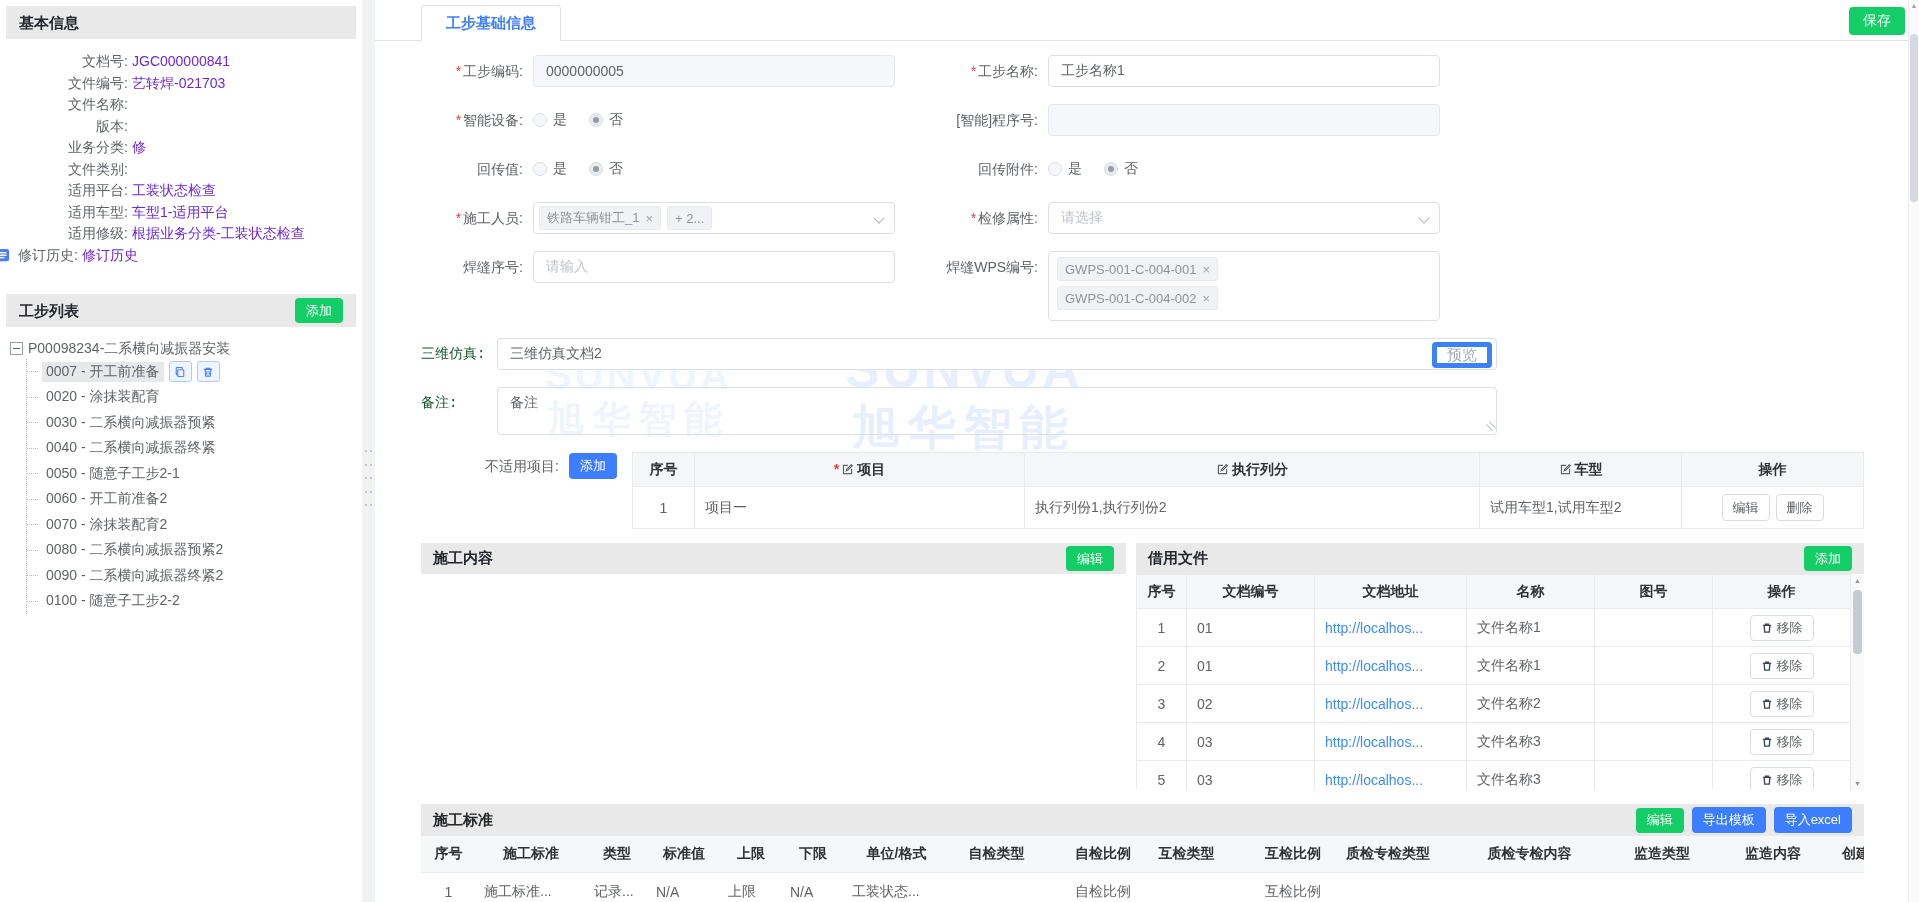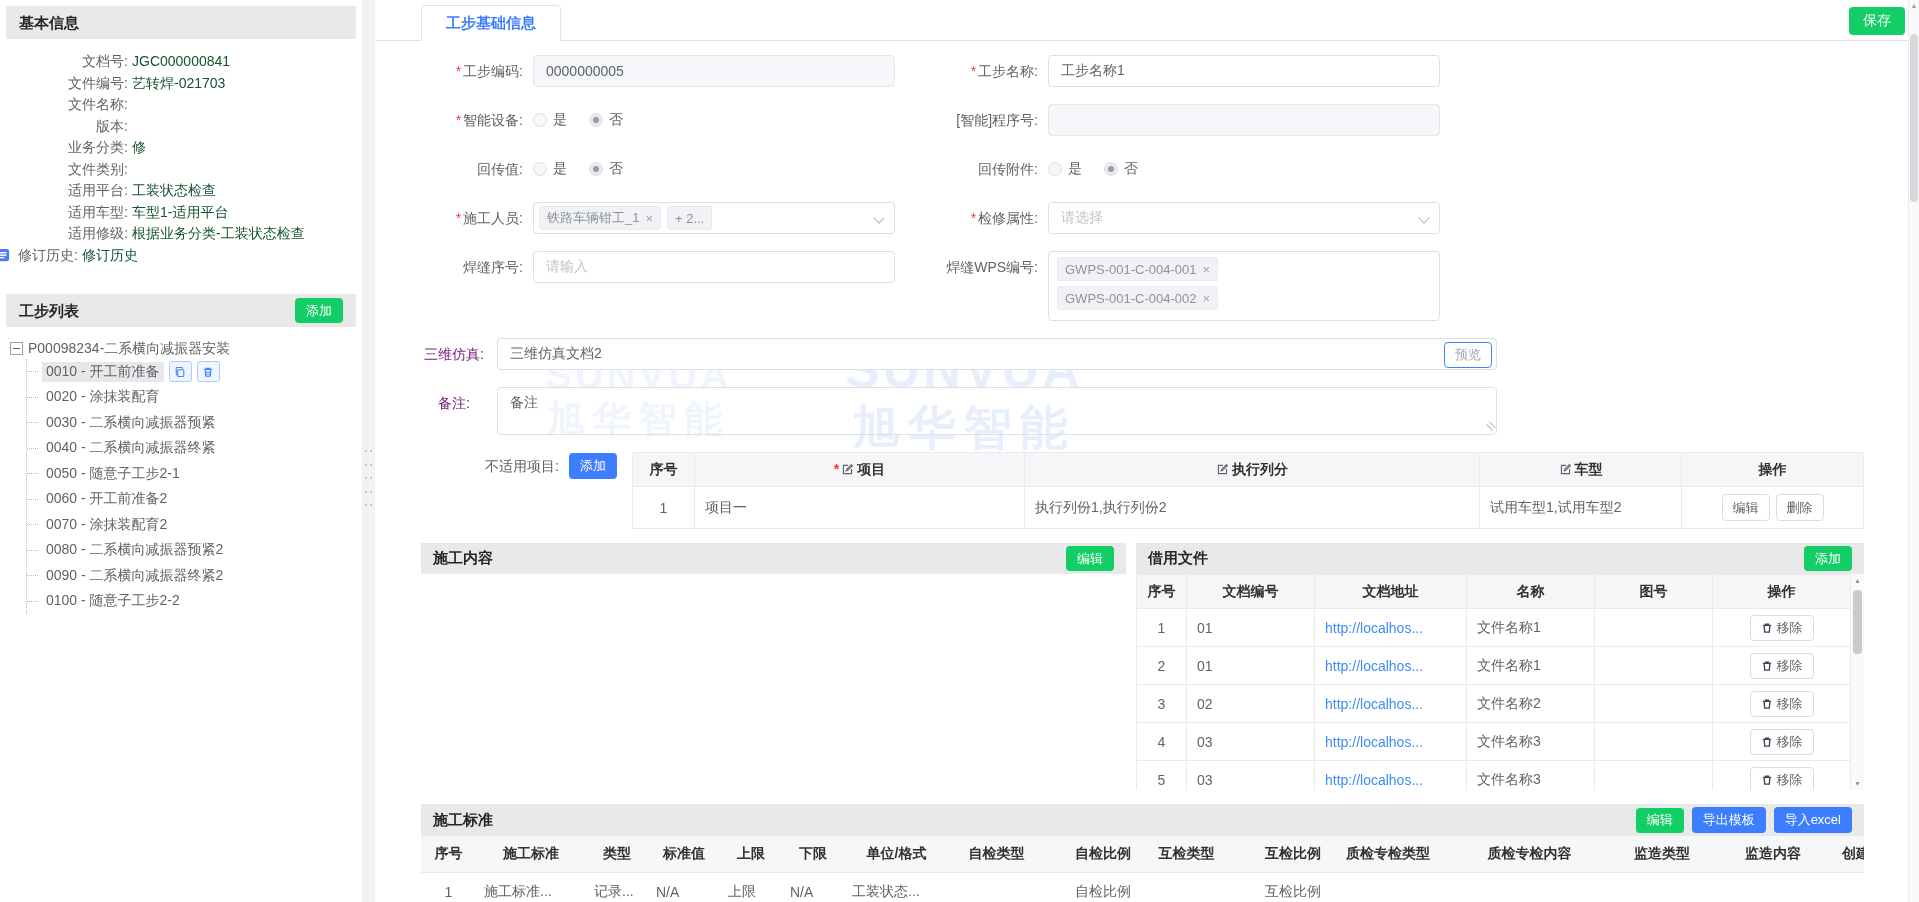--- a/index.html
+++ b/index.html
@@ -19,21 +19,21 @@
         line-height:1.15; letter-spacing:3px; pointer-events:none; }
   .wm .l1 { font-size:52px; } .wm .l2 { font-size:48px; letter-spacing:8px; }
   .wm1 { left:470px; top:340px; } .wm2 { left:170px; top:352px; color:rgba(78,128,230,0.09); }
 
   
   .side-bar-h { margin:6px 6px 0 6px; height:33px; background:#e9e9e9; line-height:33px;
     padding:0 13px; font-weight:bold; font-size:15px; color:#23262b; display:flex; align-items:center; }
   .info-list { padding:12px 10px 0 10px; }
   .info-row { display:flex; line-height:21.5px; }
   .info-row .lab { width:118px; text-align:right; white-space:nowrap; color:#5f6368; }
-  .info-row .val { flex:1; padding-left:4px; color:#14532d; }
+  .info-row .val { flex:1; padding-left:4px; color:#6d28d9; }
   .hist-ic { width:14px; height:14px; margin:3px 2px 0 0; flex:none; }
   .steps-h { margin:28px 6px 0 6px; }
   .steps-h .sp { flex:1; }
   .btn { display:inline-flex; align-items:center; justify-content:center; border:none; border-radius:4px;
     font-size:13px; cursor:pointer; font-family:inherit; }
   .btn-green { background:#13ce66; color:#fff; height:25px; padding:0 11px; }
   .btn-blue  { background:#3d7eff; color:#fff; height:26px; padding:0 11px; }
   .btn-plain { background:#fff; color:#5f6368; height:26px; padding:0 10px; border:1px solid #d8dce3; }
 
   .tree { padding:10px 0 0 10px; font-size:14px; color:#5f6368; }
@@ -63,21 +63,21 @@
   .pb-up { position:absolute; top:2px; left:0; right:0; text-align:center; font-size:7px; color:#9aa0a8; }
 
   .content { position:relative; padding:0 55px 0 46px; z-index:1; }
 
   
   .form-area { position:relative; padding-top:14px; }
   .fr { display:flex; align-items:center; margin-bottom:17px; }
   .fr.top { align-items:flex-start; }
   .flabel { width:112px; text-align:right; padding-right:10px; white-space:nowrap; color:#5f6368; flex:none; line-height:32px; }
   .flabel2 { width:135px; text-align:right; padding-right:10px; white-space:nowrap; color:#5f6368; flex:none; line-height:32px; }
-  .flabel-s { width:76px; text-align:center; padding-right:10px; white-space:nowrap; color:#701a75; flex:none; line-height:32px; }
+  .flabel-s { width:76px; text-align:left; padding-right:10px; white-space:nowrap; color:#14532d; flex:none; line-height:32px;font-family:Liberation Mono, monospace; }
   .star { color:#f23c3c; margin-right:2px; }
   .f1 { width:362px; } .f2 { width:392px; } .gap { width:18px; flex:none; }
   .inp { height:32px; border:1px solid #dcdfe6; border-radius:4px; background:#fff; display:flex;
     align-items:center; padding:0 12px; color:#5f6368; }
   .inp.disabled { background:#f5f7fa; border-color:#e4e7ed; }
   .inp.ph, .ph-txt { color:#c0c4cc; }
   .radio-grp { display:flex; align-items:center; height:32px; }
   .radio { width:14px; height:14px; border-radius:50%; border:1px solid #dcdfe6; background:#f5f7fa;
     margin-right:6px; position:relative; flex:none; cursor:pointer; }
   .radio.on { border-color:#dcdfe6; background:#e9ebee; }
@@ -87,21 +87,21 @@
   .select { position:relative; padding-right:26px; }
   .chev { position:absolute; right:11px; top:11px; width:8px; height:8px;
     border-right:1.5px solid #b3b7bf; border-bottom:1.5px solid #b3b7bf; transform:rotate(45deg); }
   .tag { display:inline-flex; align-items:center; background:#f0f2f5; border:1px solid #e7e9ee;
     border-radius:3px; color:#8f9399; font-size:13px; padding:0 7px; height:24px; margin-right:6px; white-space:nowrap; }
   .tag .x { margin-left:6px; color:#9fa3aa; cursor:pointer; font-size:13px; }
   .wps-box { border:1px solid #dcdfe6; border-radius:4px; padding:5px 8px; min-height:64px; }
   .wps-box .tag { margin-bottom:5px; }
   .fwide { width:1000px; position:relative; }
   .preview-btn { position:absolute; right:4px; top:3px; height:26px; padding:0 10px; background:#fff;
-    border:1px solid #3b82f6; border-radius:4px; color:#a4a9b3; font-size:13px; display:flex; align-items:center; cursor:pointer; }
+    border:5px solid #3b82f6; border-radius:4px; color:#a4a9b3; font-size:15px; display:flex; align-items:center; cursor:pointer; }
   .txtarea { width:1000px; height:48px; border:1px solid #dcdfe6; border-radius:4px; padding:6px 12px;
     color:#5f6368; position:relative; }
   .resize-h { position:absolute; right:2px; bottom:2px; width:9px; height:9px;
     border-right:1px solid #b7bbc2; border-bottom:none; transform:rotate(-45deg); }
   .resize-h::after { content:""; position:absolute; right:3px; top:0; height:9px; border-right:1px solid #b7bbc2; }
 
   
   .image-panel { position:absolute; top:12px; right:0; width:388px; }
   .ip-row { display:flex; align-items:center; }
   .ip-label { width:48px; text-align:right; padding-right:8px; white-space:nowrap; color:#5f6368; }
@@ -217,21 +217,21 @@
   </div>
   <div class="tree">
     <div class="tree-root">
       <span class="expander">
           <i></i>
         </span>
       <span>P00098234-二系横向减振器安装</span>
     </div>
     <ul class="tree-kids">
       <li class="tree-item sel">
-        <span class="t-txt">0010 - 开工前准备</span>
+        <span class="t-txt">0007 - 开工前准备</span>
         <span class="titem-btn">
             <svg width="12" height="12" viewBox="0 0 16 16" fill="none" stroke="#4a84f7" stroke-width="1.5">
               <rect x="5" y="5" width="8" height="9" rx="1"></rect>
               <path d="M11 4V3a1 1 0 0 0-1-1H4a1 1 0 0 0-1 1v8a1 1 0 0 0 1 1h1"></path>
             </svg>
           </span>
         <span class="titem-btn">
             <svg width="12" height="12" viewBox="0 0 16 16" fill="none" stroke="#4a84f7" stroke-width="1.5">
               <path d="M2.5 4.5h11M5.5 4.5V3h5v1.5M4.2 4.5l.7 9h6.2l.7-9M6.5 7v4.5M9.5 7v4.5"></path>
             </svg>

